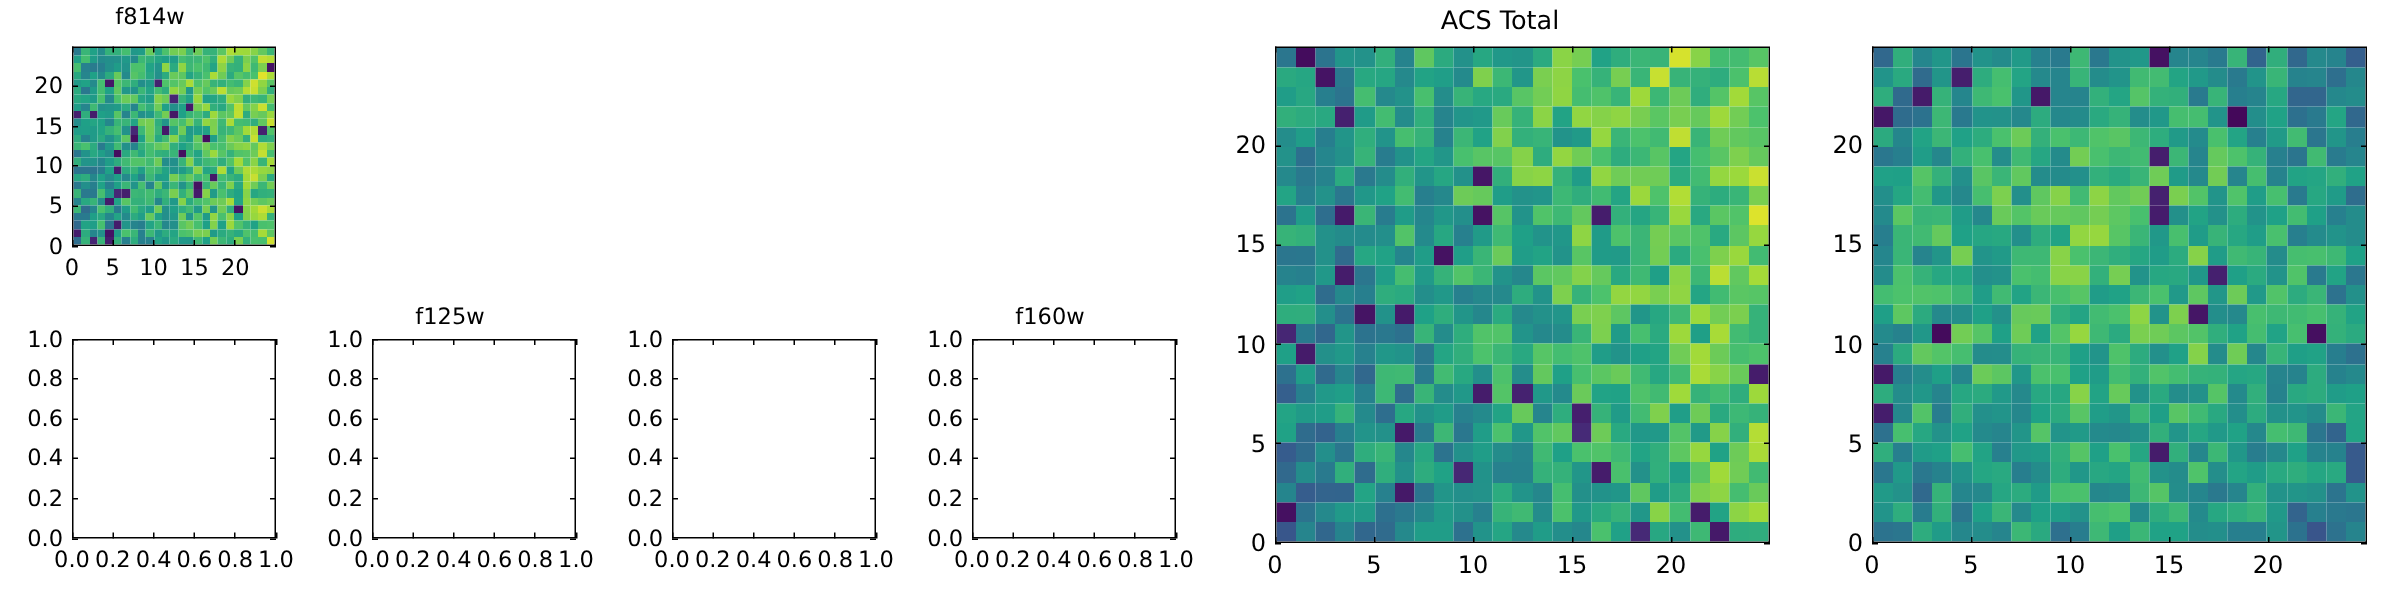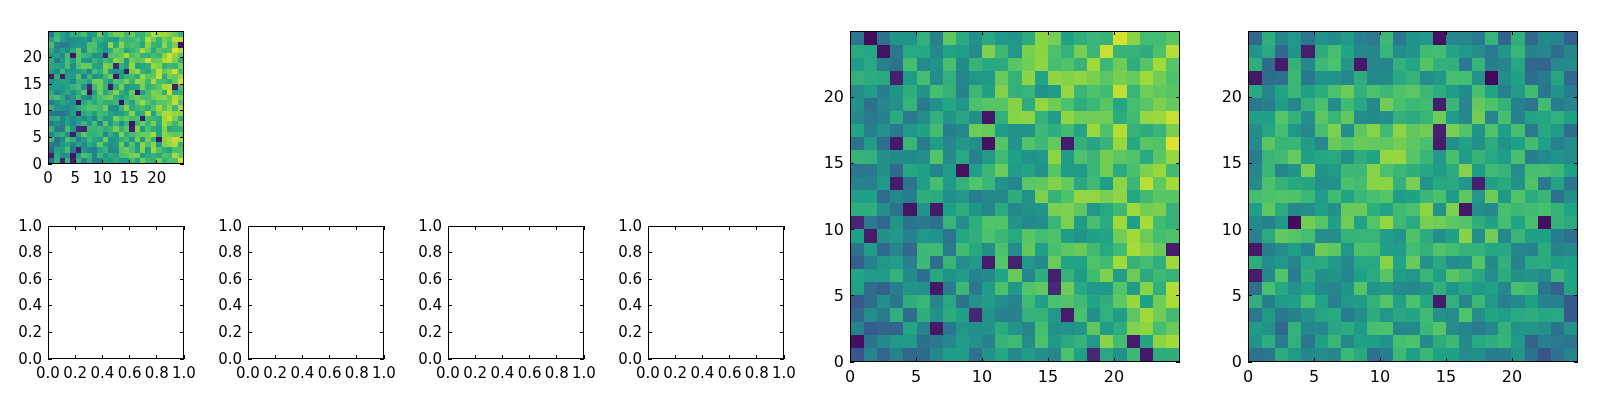--- a/index.html
+++ b/index.html
@@ -12,20 +12,21 @@
   .hm i{display:block;}
   .tick{position:absolute;background:#000000;}
   .tlabel{position:absolute;font-size:15px;line-height:15px;color:#000000;white-space:nowrap;}
   .ylab{text-align:right;}
   .xlab{text-align:center;}
 </style>
 </head>
 <body>
 
 <div class="panel" style="left:0px;top:0px;width:200px;height:190px;">
+  <div class="title" style="left:0;top:4px;">f814w</div>
   <div class="axes" style="left:48px;top:31px;width:136px;height:133px;">
     <div class="hm" style="grid-template-columns: repeat(25, 1fr); grid-template-rows: repeat(25, 1fr);">
         <i style="background: rgb(41, 122, 142);"></i>
         <i style="background: rgb(58, 181, 119);"></i>
         <i style="background: rgb(32, 161, 135);"></i>
         <i style="background: rgb(36, 141, 139);"></i>
         <i style="background: rgb(52, 177, 122);"></i>
         <i style="background: rgb(51, 176, 123);"></i>
         <i style="background: rgb(69, 190, 112);"></i>
         <i style="background: rgb(33, 152, 137);"></i>
@@ -722,20 +723,21 @@
       <div class="tick" style="left: 156.3px; top: 165px; width: 1px; height: 4px;"></div>
       <div class="tick" style="left: 156.3px; top: 36px; width: 1px; height: 4px;"></div>
       <div class="tlabel xlab" style="left: 116.8px; top: 176px; width: 80px; font-size: 15px; line-height: 15px;">0.8</div>
       <div class="tick" style="left: 183.5px; top: 165px; width: 1px; height: 4px;"></div>
       <div class="tick" style="left: 183.5px; top: 36px; width: 1px; height: 4px;"></div>
       <div class="tlabel xlab" style="left: 144px; top: 176px; width: 80px; font-size: 15px; line-height: 15px;">1.0</div>
     </div>
 </div>
 
 <div class="panel" style="left:200px;top:190px;width:200px;height:210px;">
+  <div class="title" style="left:0;top:14px;">f125w</div>
   <div class="axes" style="left:48px;top:36px;width:136px;height:133px;"></div>
   <div>
       <div class="tick" style="left: 48px; top: 168.5px; width: 4px; height: 1px;"></div>
       <div class="tick" style="left: 180px; top: 168.5px; width: 4px; height: 1px;"></div>
       <div class="tlabel ylab" style="left: -38px; top: 161.5px; width: 80px; font-size: 15px; line-height: 15px;">0.0</div>
       <div class="tick" style="left: 48px; top: 141.9px; width: 4px; height: 1px;"></div>
       <div class="tick" style="left: 180px; top: 141.9px; width: 4px; height: 1px;"></div>
       <div class="tlabel ylab" style="left: -38px; top: 134.9px; width: 80px; font-size: 15px; line-height: 15px;">0.2</div>
       <div class="tick" style="left: 48px; top: 115.3px; width: 4px; height: 1px;"></div>
       <div class="tick" style="left: 180px; top: 115.3px; width: 4px; height: 1px;"></div>
@@ -810,20 +812,21 @@
       <div class="tick" style="left: 156.3px; top: 165px; width: 1px; height: 4px;"></div>
       <div class="tick" style="left: 156.3px; top: 36px; width: 1px; height: 4px;"></div>
       <div class="tlabel xlab" style="left: 116.8px; top: 176px; width: 80px; font-size: 15px; line-height: 15px;">0.8</div>
       <div class="tick" style="left: 183.5px; top: 165px; width: 1px; height: 4px;"></div>
       <div class="tick" style="left: 183.5px; top: 36px; width: 1px; height: 4px;"></div>
       <div class="tlabel xlab" style="left: 144px; top: 176px; width: 80px; font-size: 15px; line-height: 15px;">1.0</div>
     </div>
 </div>
 
 <div class="panel" style="left:600px;top:190px;width:200px;height:210px;">
+  <div class="title" style="left:0;top:14px;">f160w</div>
   <div class="axes" style="left:48px;top:36px;width:136px;height:133px;"></div>
   <div>
       <div class="tick" style="left: 48px; top: 168.5px; width: 4px; height: 1px;"></div>
       <div class="tick" style="left: 180px; top: 168.5px; width: 4px; height: 1px;"></div>
       <div class="tlabel ylab" style="left: -38px; top: 161.5px; width: 80px; font-size: 15px; line-height: 15px;">0.0</div>
       <div class="tick" style="left: 48px; top: 141.9px; width: 4px; height: 1px;"></div>
       <div class="tick" style="left: 180px; top: 141.9px; width: 4px; height: 1px;"></div>
       <div class="tlabel ylab" style="left: -38px; top: 134.9px; width: 80px; font-size: 15px; line-height: 15px;">0.2</div>
       <div class="tick" style="left: 48px; top: 115.3px; width: 4px; height: 1px;"></div>
       <div class="tick" style="left: 180px; top: 115.3px; width: 4px; height: 1px;"></div>
@@ -854,20 +857,21 @@
       <div class="tick" style="left: 156.3px; top: 165px; width: 1px; height: 4px;"></div>
       <div class="tick" style="left: 156.3px; top: 36px; width: 1px; height: 4px;"></div>
       <div class="tlabel xlab" style="left: 116.8px; top: 176px; width: 80px; font-size: 15px; line-height: 15px;">0.8</div>
       <div class="tick" style="left: 183.5px; top: 165px; width: 1px; height: 4px;"></div>
       <div class="tick" style="left: 183.5px; top: 36px; width: 1px; height: 4px;"></div>
       <div class="tlabel xlab" style="left: 144px; top: 176px; width: 80px; font-size: 15px; line-height: 15px;">1.0</div>
     </div>
 </div>
 
 <div class="panel" style="left:800px;top:0px;width:400px;height:400px;">
+  <div class="title" style="left:0;top:6px;font-size:17px;line-height:17px;">ACS Total</div>
   <div class="axes" style="left:50px;top:31px;width:330px;height:331px;">
     <div class="hm" style="grid-template-columns: repeat(25, 1fr); grid-template-rows: repeat(25, 1fr);">
         <i style="background: rgb(43, 118, 142);"></i>
         <i style="background: rgb(68, 12, 93);"></i>
         <i style="background: rgb(44, 116, 142);"></i>
         <i style="background: rgb(34, 149, 138);"></i>
         <i style="background: rgb(35, 146, 138);"></i>
         <i style="background: rgb(50, 175, 124);"></i>
         <i style="background: rgb(38, 131, 141);"></i>
         <i style="background: rgb(95, 199, 96);"></i>

